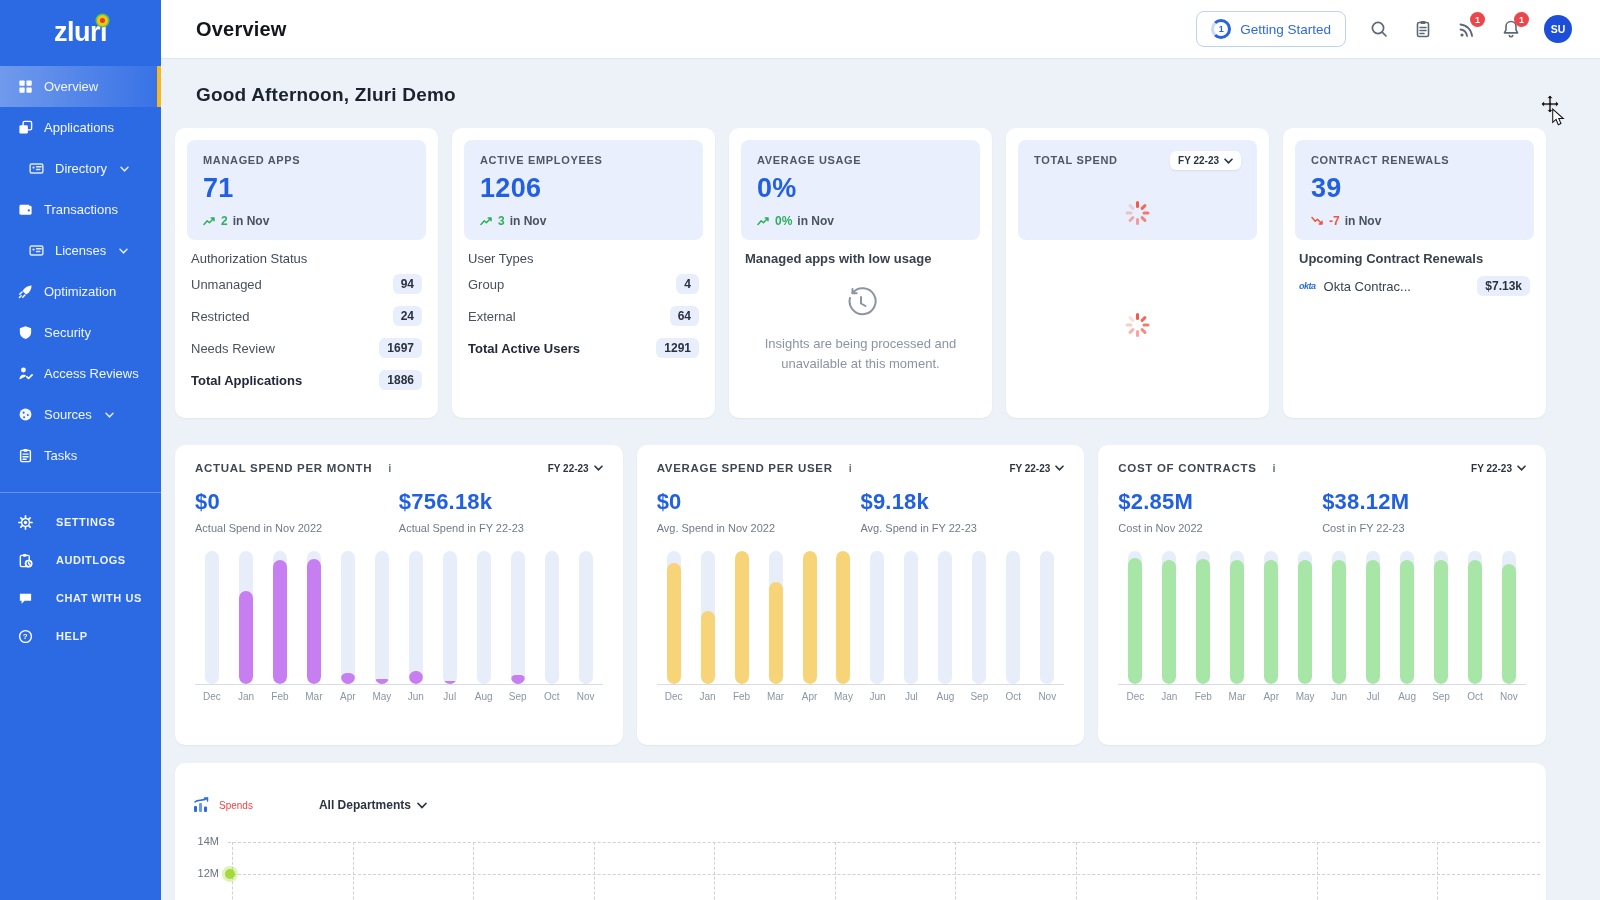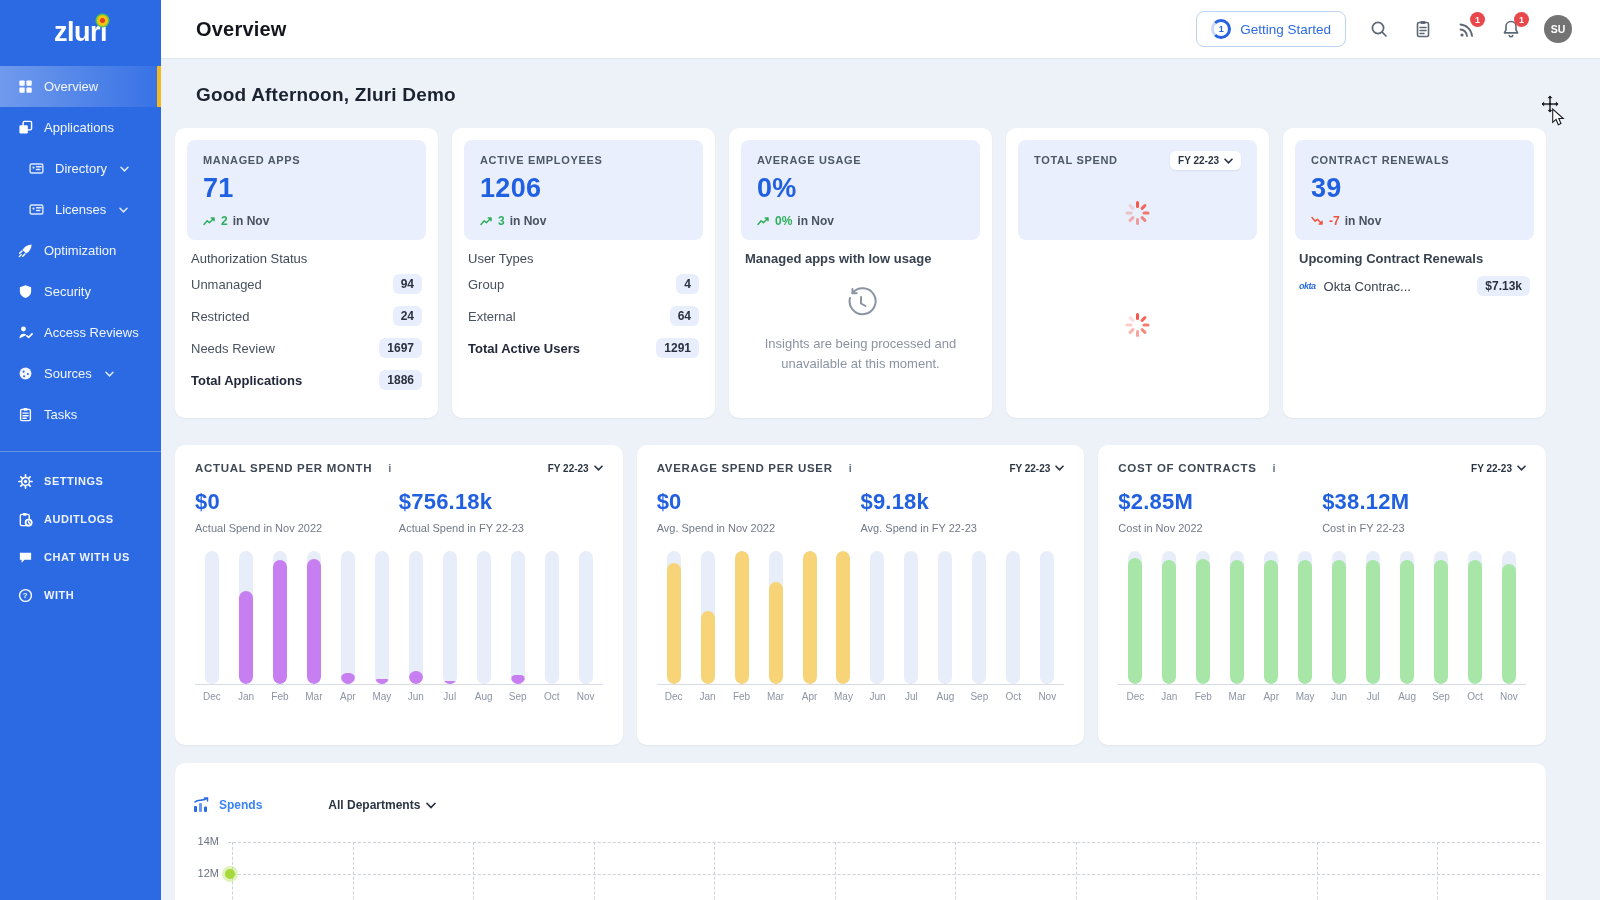--- a/index.html
+++ b/index.html
@@ -16,37 +16,37 @@
   .nav { padding-top:2px; }
   .nitem { height:41px; display:flex; align-items:center; gap:11px; padding-left:17px;
            color:#f2f6ff; font-size:13px; font-weight:500; cursor:pointer; position:relative; }
   .nitem.indent { padding-left:28px; }
   .nitem.active { background:linear-gradient(90deg, rgba(255,255,255,0.32), rgba(255,255,255,0.05)); }
   .nitem.active::after { content:""; position:absolute; right:0; top:0; bottom:0; width:4px; background:#f4b71e; }
   .nicon { width:16px; height:16px; display:flex; align-items:center; justify-content:center; color:#fff; flex:0 0 16px; }
   .nitem.indent .nicon { opacity:.85; }
   .nchev { margin-left:2px; display:flex; color:#dfe8fb; }
   .sdivider { height:1px; background:rgba(255,255,255,0.28); margin:16px 0 10px 0; }
-  .fitem { height:38px; display:flex; align-items:center; gap:11px; padding-left:17px;
+  .fitem { height:38px; display:flex; align-items:center; gap:23px; padding-left:17px;
            color:#eef3fe; font-size:11px; font-weight:600; letter-spacing:.05em; cursor:pointer; }
 
   
   .topbar { position:absolute; left:161px; top:0; right:0; height:58px; background:#fff;
             display:flex; align-items:center; z-index:4; box-shadow:0 1px 0 rgba(20,30,55,.05); }
   .page-title { font-size:20px; font-weight:700; color:#12151c; margin-left:35px; letter-spacing:.2px; }
   .topbar-right { margin-left:auto; display:flex; align-items:center; gap:22px; margin-right:28px; }
   .gs-btn { display:flex; align-items:center; gap:9px; border:1px solid #bcd4f2; border-radius:8px;
             padding:7px 14px; background:#fff; cursor:pointer; }
   .gs-ring { width:20px; height:20px; border-radius:50%; border:3px solid #2563e0; border-left-color:#c9dcf6;
              display:flex; align-items:center; justify-content:center; font-size:9px; font-weight:700; color:#2563e0; }
   .gs-label { color:#2f6ae0; font-size:13.5px; font-weight:500; }
   .hicon { position:relative; width:22px; height:22px; color:#5d6876; display:flex; align-items:center; justify-content:center; cursor:pointer; }
   .hbadge { position:absolute; top:-6px; right:-7px; min-width:15px; height:15px; border-radius:8px; background:#e8474b;
             color:#fff; font-size:9px; font-weight:700; display:flex; align-items:center; justify-content:center; padding:0 3px; }
-  .avatar { width:28px; height:28px; border-radius:50%; background:#737373; color:#fff; font-size:10.5px; font-weight:700;
+  .avatar { width:28px; height:28px; border-radius:50%; background:#1d4ed8; color:#fff; font-size:10.5px; font-weight:700;
             display:flex; align-items:center; justify-content:center; cursor:pointer; }
 
   
   .content { position:absolute; left:161px; top:58px; right:0; bottom:0; background:#edf1f8; overflow:hidden;padding-left:21px; }
   .greeting { position:absolute; left:35px; top:26px; font-size:19px; font-weight:700; color:#1b2230; letter-spacing:.2px; }
 
   
   .cards-row { position:absolute; left:14px; right:54px; top:70px; height:290px;
                display:grid; grid-template-columns:repeat(5,1fr); gap:14px; }
   .scard { background:#fff; border-radius:10px; padding:12px; box-shadow:0 1px 2px rgba(16,24,40,.05); overflow:hidden; }
@@ -101,21 +101,21 @@
   .btrack { width:14px; height:100%; background:#e7edf9; border-radius:7px; position:relative; overflow:hidden; }
   .bfill { position:absolute; bottom:0; left:0; width:100%; border-radius:7px; }
   .baseline { height:1px; background:#d7dbe2; }
   .mrow { display:flex; margin-top:6px; }
   .mcol { flex:1; text-align:center; font-size:10px; color:#8b95a4; }
 
   
   .spends-card { position:absolute; left:14px; right:54px; top:705px; height:250px;
                  background:#fff; border-radius:10px; box-shadow:0 1px 2px rgba(16,24,40,.05); overflow:hidden; }
   .spends-head { position:absolute; left:18px; top:34px; display:flex; align-items:center; gap:10px; }
-  .spends-title { font-size:12px; font-weight:700; color:#3b82f6; }
+  .spends-title { font-size:10px; font-weight:400; color:#ef4444; }
   .dept-filter { margin-left:56px; font-size:12px; font-weight:700; color:#2b3442; display:flex; align-items:center; gap:6px; cursor:pointer; }
   .ylabel { position:absolute; width:26px; text-align:right; font-size:11px; color:#6a7382; }
   .hgrid { position:absolute; left:53px; right:6px; border-top:1.5px dashed #cdd1d8; }
   .vgrid { position:absolute; top:79px; bottom:0; border-left:1.5px dashed #cdd1d8; }
   .dot { position:absolute; left:50px; top:106px; width:10px; height:10px; border-radius:50%;
          background:#a6d93b; box-shadow:0 0 0 3px rgba(166,217,59,.35); }
 
   
   .cursor { position:absolute; left:1541px; top:95px; z-index:9; pointer-events:none; }
 </style>
@@ -159,20 +159,30 @@
               <line x1="8" y1="9" x2="11.5" y2="9"></line>
             </svg>
           </span>
           <span class="nlabel">Directory</span>
           <span class="nchev">
             <svg width="9" height="6" viewBox="0 0 9 6" fill="none" stroke="currentColor" stroke-width="1.5" stroke-linecap="round">
               <path d="M1 1.2 L4.5 4.8 L8 1.2"></path>
             </svg>
           </span>
         </div>
+        <div class="nitem">
+          <span class="nicon">
+            <svg width="15" height="15" viewBox="0 0 16 16" fill="none" stroke="currentColor" stroke-width="1.5" stroke-linecap="round" stroke-linejoin="round">
+              <path d="M1.5 4.5 a1.5 1.5 0 0 1 1.5-1.5 h9 l-0.5 1.5 H3" fill="currentColor" stroke="none"></path>
+              <rect x="1.5" y="4" width="13" height="9.5" rx="1.5" fill="currentColor" stroke="none"></rect>
+              <circle cx="11.5" cy="9" r="1.2" fill="#2c6ae4" stroke="none"></circle>
+            </svg>
+          </span>
+          <span class="nlabel">Transactions</span>
+        </div>
         <div class="nitem indent">
           <span class="nicon">
             <svg width="15" height="15" viewBox="0 0 16 16" fill="none" stroke="currentColor" stroke-width="1.5" stroke-linecap="round" stroke-linejoin="round">
               <rect x="1.2" y="3.2" width="13.6" height="9.6" rx="1.6"></rect>
               <circle cx="4.8" cy="7" r="1.2" fill="currentColor" stroke="none"></circle>
               <line x1="8" y1="6.2" x2="13" y2="6.2"></line>
               <line x1="8" y1="9" x2="11.5" y2="9"></line>
             </svg>
           </span>
           <span class="nlabel">Licenses</span>
@@ -270,21 +280,21 @@
           </span>
           <span>CHAT WITH US</span>
         </div>
         <div class="fitem">
           <span class="nicon">
             <svg width="15" height="15" viewBox="0 0 16 16" fill="none" stroke="currentColor" stroke-width="1.5" stroke-linecap="round" stroke-linejoin="round">
               <circle cx="8" cy="8" r="6.3"></circle>
               <text x="8" y="11" text-anchor="middle" font-size="8.5" font-weight="bold" fill="currentColor" stroke="none">?</text>
             </svg>
           </span>
-          <span>WITH</span>
+          <span>HELP</span>
         </div>
       </div>
   </aside>
 
   <header class="topbar">
     <div class="page-title">Overview</div>
     <div class="topbar-right">
       <button class="gs-btn">
         <span class="gs-ring">
             <span>1</span>

